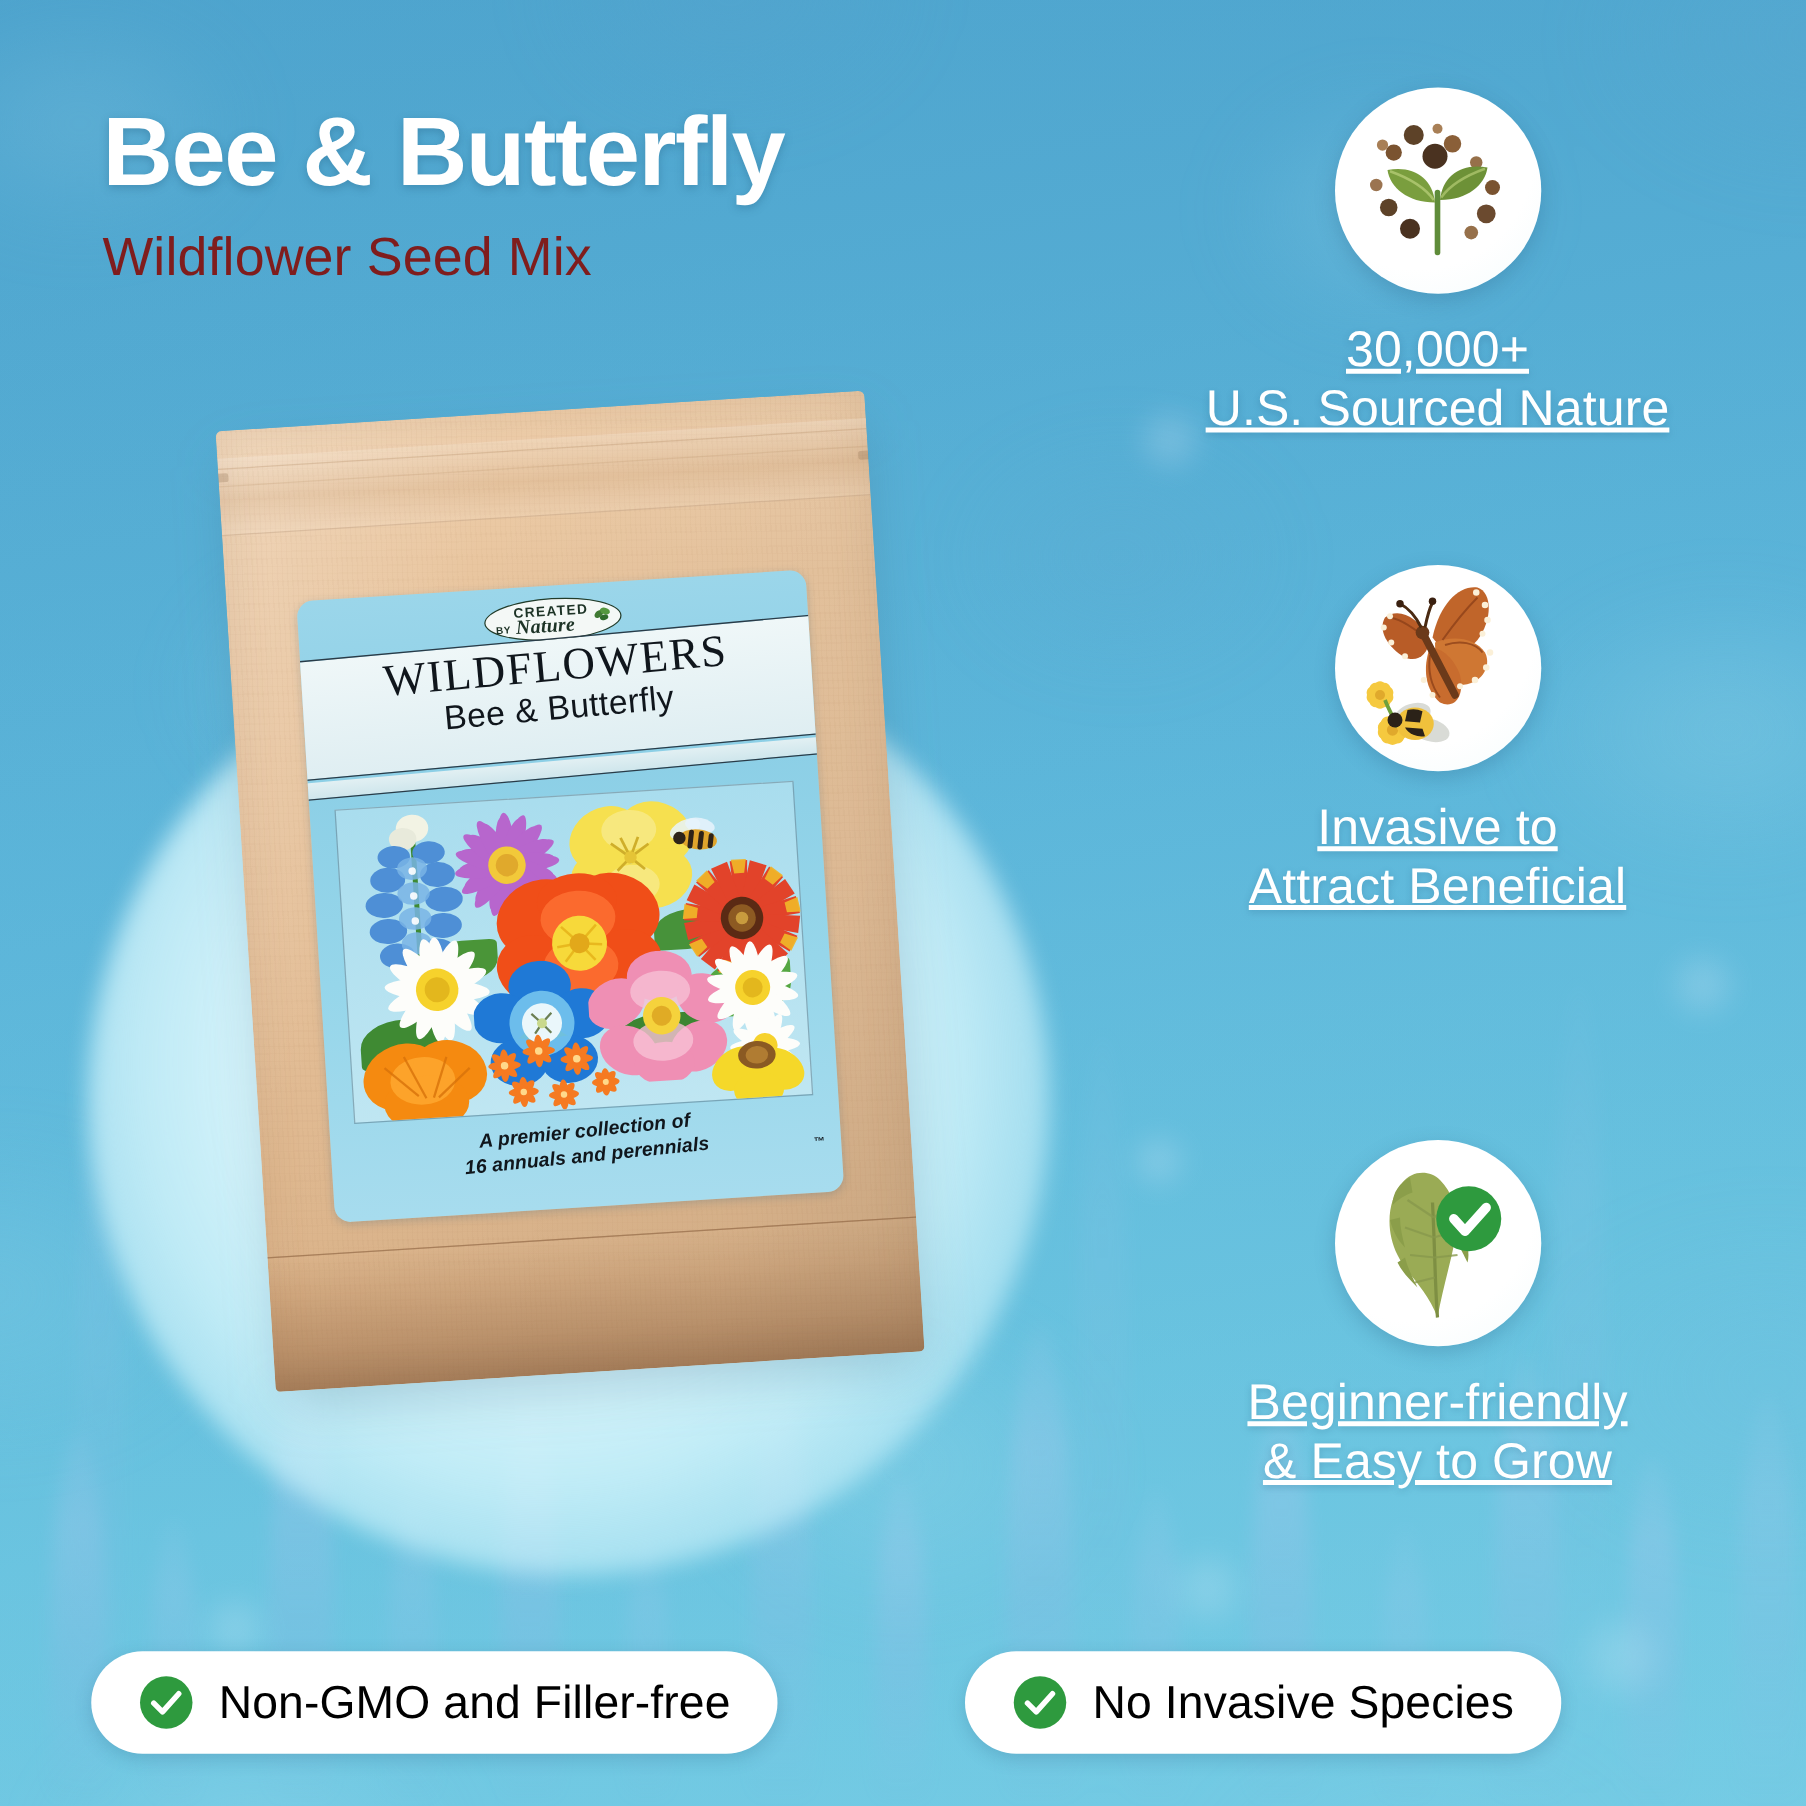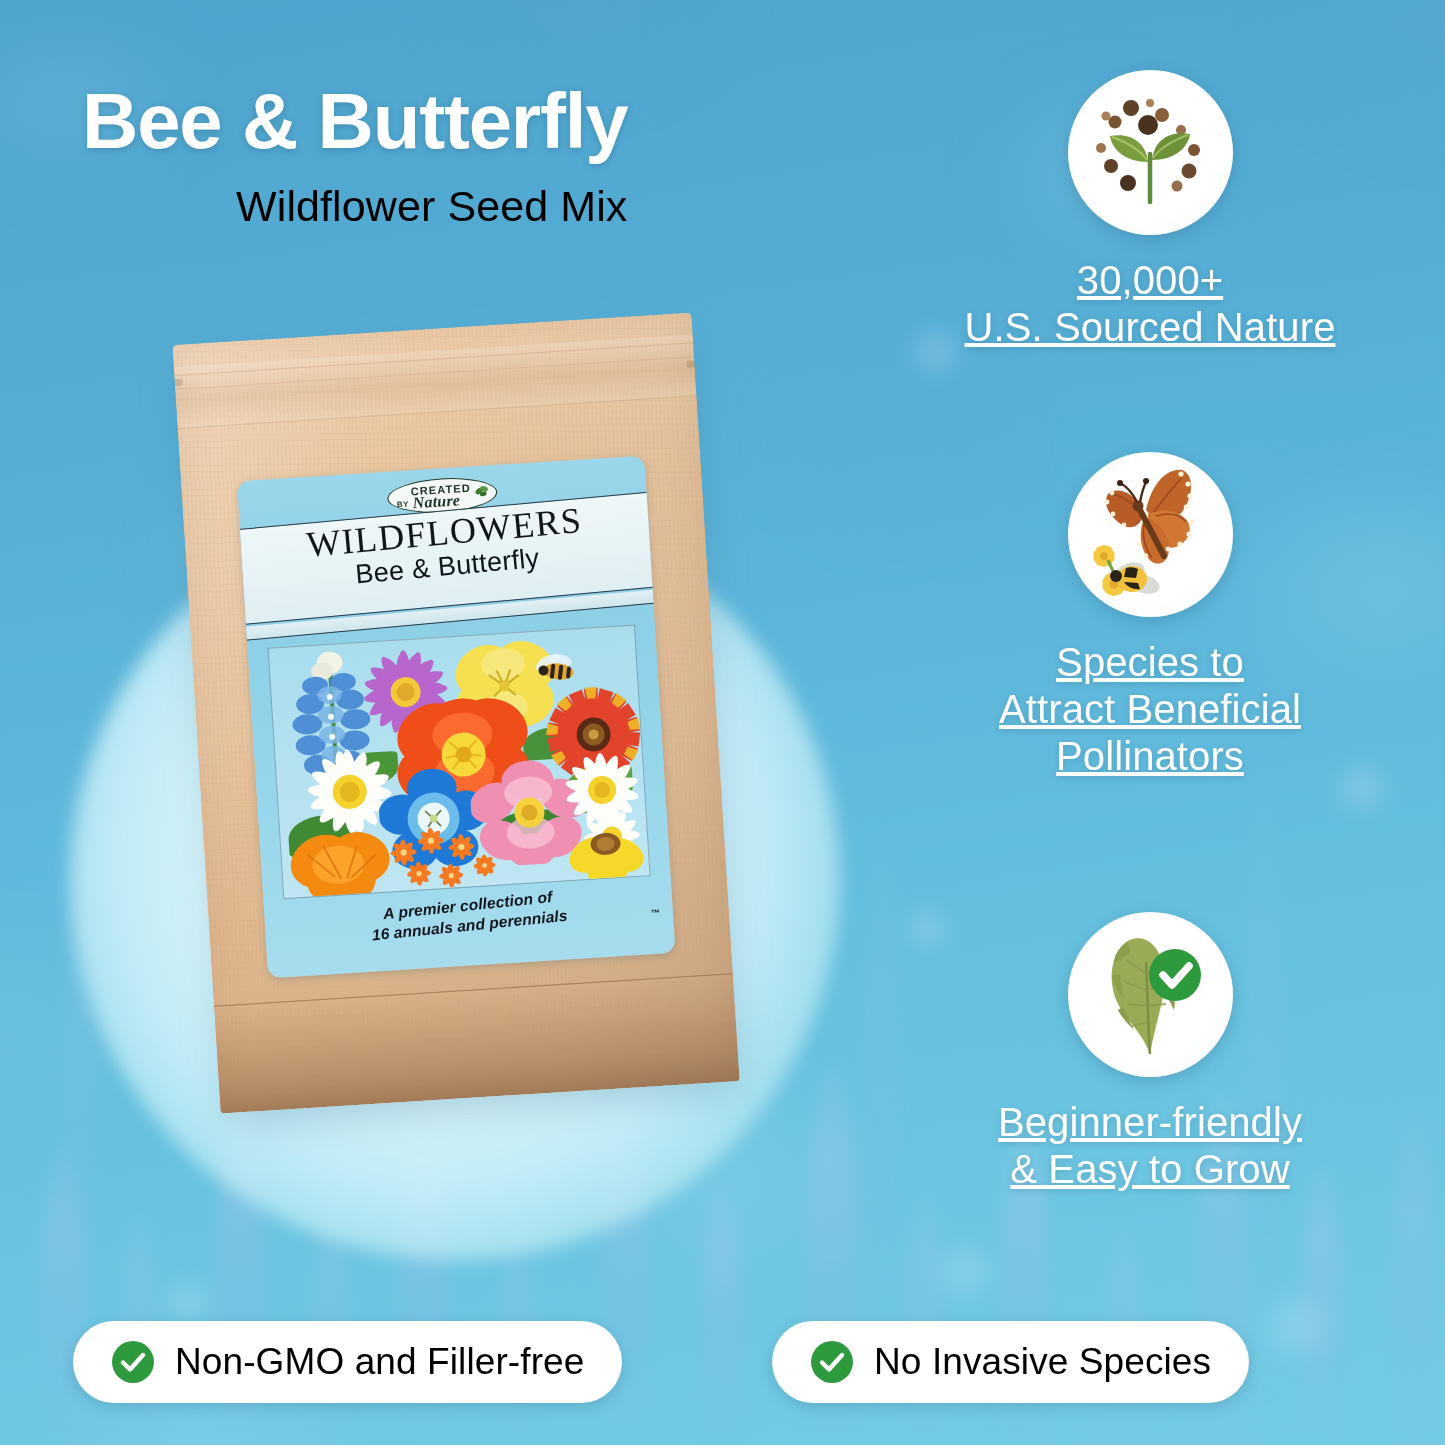--- a/index.html
+++ b/index.html
@@ -67,22 +67,22 @@
   }
 
   
   #headline{ position:absolute; left:82px; top:82px; z-index:6; }
   #title{
     font-size:78px; font-weight:bold; color:#ffffff; letter-spacing:-1.2px;
     line-height:1.0; white-space:nowrap;
     text-shadow:0 2px 7px rgba(35,95,130,.35);
   }
   #subtitle{
-    margin-top:22px; font-size:43px; font-weight:normal; color:#000000;
-    letter-spacing:.1px; white-space:nowrap;text-align:right;
+    margin-top:22px; font-size:43px; font-weight:normal; color:#7f1d1d;
+    letter-spacing:.1px; white-space:nowrap;
   }
 
   
   #packet-wrap{
     position:absolute; left:196px; top:328px; width:520px; height:770px;
     transform:rotate(-3.6deg); z-index:4;
   }
   #packet-shadow{
     position:absolute; left:10px; top:26px; width:505px; height:752px;
     background:rgba(58,110,140,.30); filter:blur(22px); border-radius:6px;
@@ -933,23 +933,22 @@
         <path d="M70 54 L96 104" stroke="#6b3a1a" stroke-width="6" stroke-linecap="round"></path>
         <circle cx="70" cy="54" r="5.5" fill="#6b3a1a"></circle>
         <path d="M69 50 C64 40 58 34 52 31" stroke="#4a2a12" stroke-width="2.4" fill="none"></path>
         <path d="M72 50 C74 40 76 34 78 30" stroke="#4a2a12" stroke-width="2.4" fill="none"></path>
         <circle cx="52" cy="31" r="3" fill="#3a2010"></circle>
         <circle cx="78" cy="29" r="3" fill="#3a2010"></circle>
       </g>
     </svg>
   </div>
   <div class="ftext">
-    <div>Species to</div>
+    <div>Invasive to</div>
     <div>Attract Beneficial</div>
-    <div>Pollinators</div>
   </div>
 </div>
 
 <div class="feature" style="top:912px;">
   <div class="fcircle">
     <svg width="165" height="165" viewBox="0 0 165 165">
       <path d="M82 142 C74 120 58 108 50 92 C40 72 42 48 54 34 C62 24 76 24 84 32
                C96 44 100 62 96 80 C92 100 86 120 82 142 Z" fill="#9aab55"></path>
       <path d="M60 30 C52 34 46 42 46 52 C50 48 56 44 62 42 Z" fill="#8b9e4a"></path>
       <path d="M44 64 C46 72 50 80 56 86 C54 78 52 70 52 62 Z" fill="#8b9e4a"></path>

